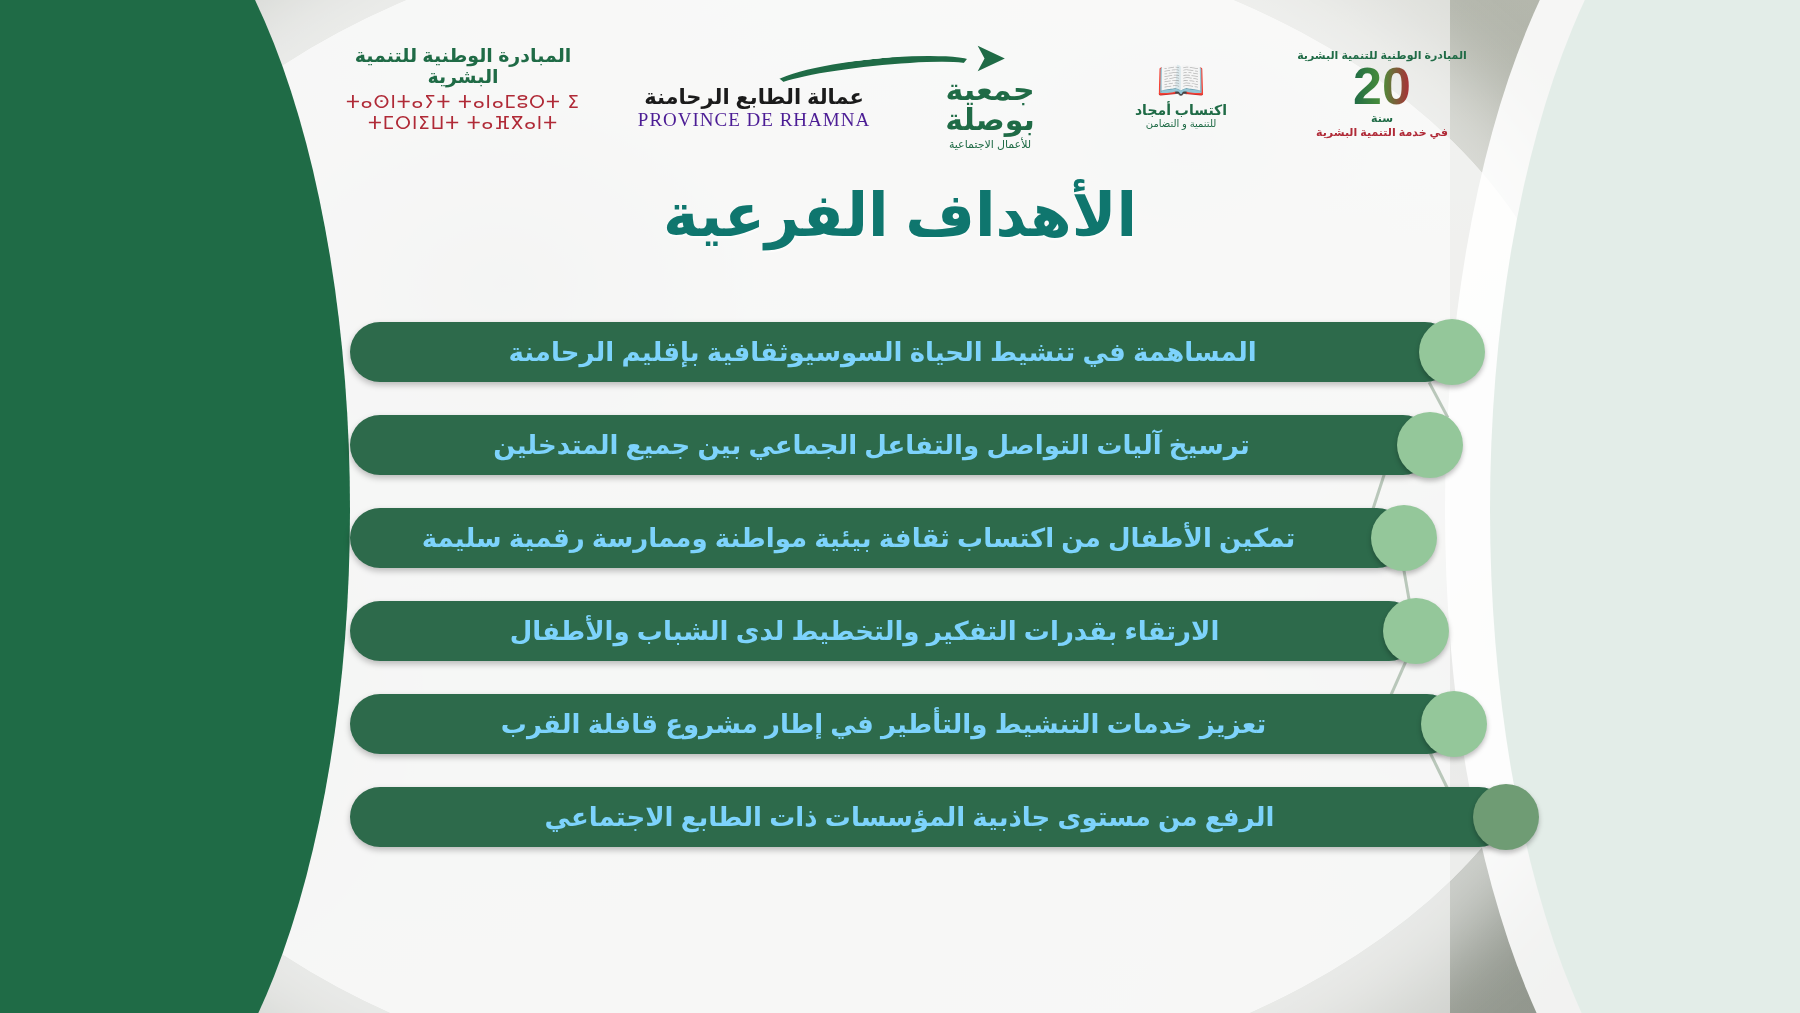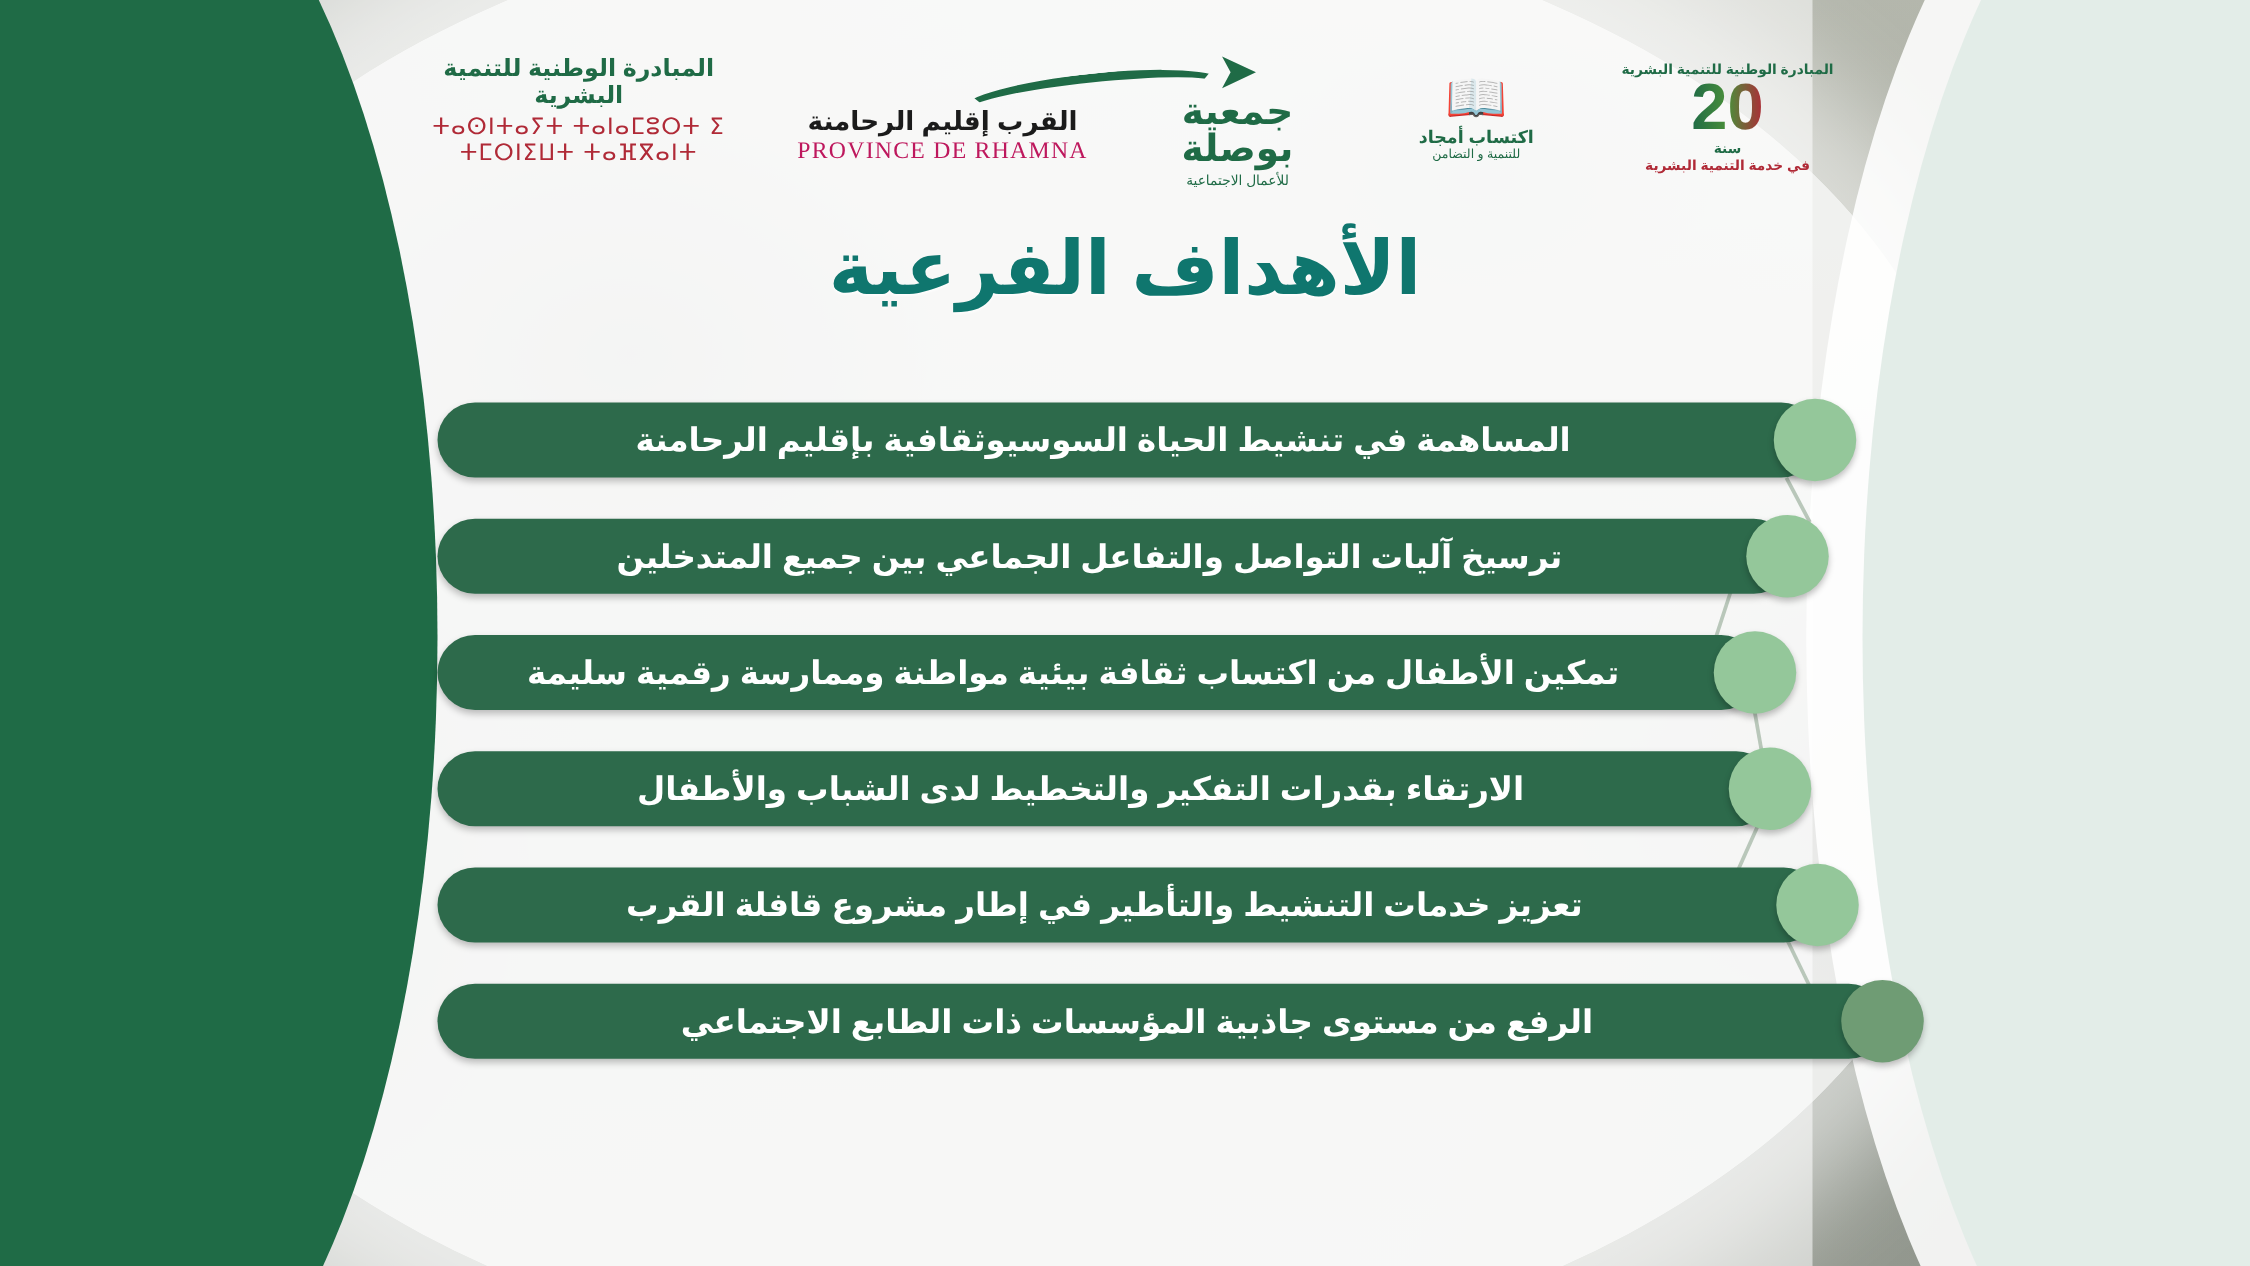--- a/index.html
+++ b/index.html
@@ -143,21 +143,21 @@
   .prov-swoosh span {
     position: absolute; left: 16px; top: 2px; width: 208px; height: 34px;
     border-radius: 50%;
     border-top: 7px solid #1f6b46;
     border-left: 7px solid transparent;
     border-right: 7px solid transparent;
     border-bottom: 0;
     transform: rotate(-6deg);
   }
   .prov-ar { font-size: 21px; color: #1b1b1b; font-weight: 700; margin-top: 2px; }
-  .prov-fr { font-size: 19px; color: #be185d; letter-spacing: 1px; font-family: "Liberation Serif", serif; }
+  .prov-fr { font-size: 19px; color: #4c1d95; letter-spacing: 1px; font-family: "Liberation Serif", serif; }
 
   
   .logo-bous { width: 180px; text-align: center; position: relative; }
   .bous-mark {
     font-size: 40px; color: #1f6b46; line-height: 1;
   }
   .bous-name {
     font-size: 30px; font-weight: 700; color: #1f6b46; line-height: 1; margin-top: -2px;
   }
   .bous-sub { font-size: 11px; color: #1f6b46; margin-top: 3px; }
@@ -206,21 +206,21 @@
     position: relative;
     height: 60px;
     background: #2d6a4b;
     border-radius: 30px;
     display: flex;
     align-items: center;
     justify-content: center;
     box-shadow: 0 3px 6px rgba(0,0,0,0.25);
   }
   .goal-text {
-    color: #ffffff;
+    color: #7dd3fc;
     font-size: 26px;
     font-weight: 700;
     padding: 0 70px 0 30px;
     white-space: nowrap;
   }
   .bullet {
     position: absolute;
     top: -3px;
     width: 66px; height: 66px;
     border-radius: 50%;
@@ -258,21 +258,21 @@
     <div class="logo logo-indh-ar">
       <div class="indh-top">المبادرة الوطنية للتنمية البشرية</div>
       <div class="indh-tif">ⵜⴰⵙⵏⵜⴰⵢⵜ ⵜⴰⵏⴰⵎⵓⵔⵜ ⵉ ⵜⵎⵔⵏⵉⵡⵜ ⵜⴰⴼⴳⴰⵏⵜ</div>
       <div class="indh-rule"></div>
     </div>
 
     <div class="logo logo-prov">
       <div class="prov-swoosh">
           <span></span>
         </div>
-      <div class="prov-ar">القرب إقليم الرحامنة</div>
+      <div class="prov-ar">عمالة الطابع الرحامنة</div>
       <div class="prov-fr">PROVINCE DE RHAMNA</div>
     </div>
 
     <div class="logo logo-bous">
       <div class="bous-mark">➤</div>
       <div class="bous-name">جمعية بوصلة</div>
       <div class="bous-sub">للأعمال الاجتماعية</div>
     </div>
 
     <div class="logo logo-amjad">

